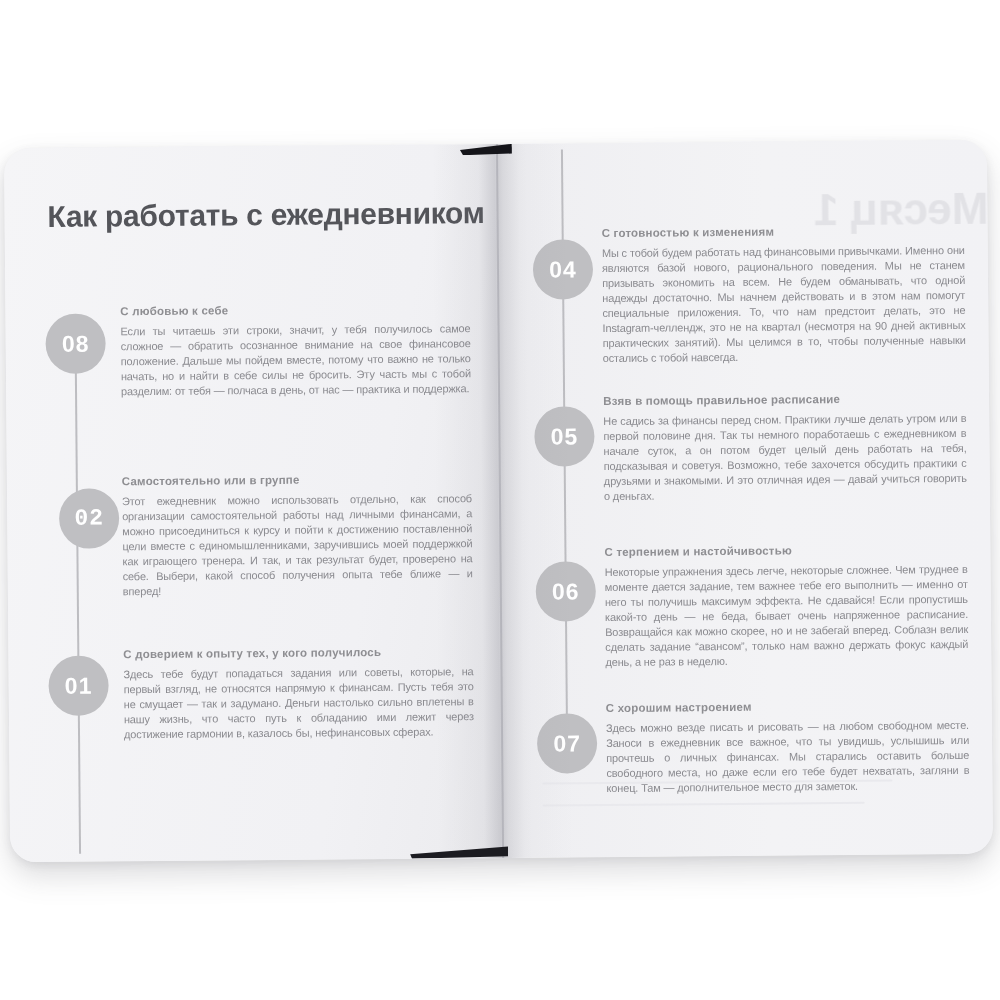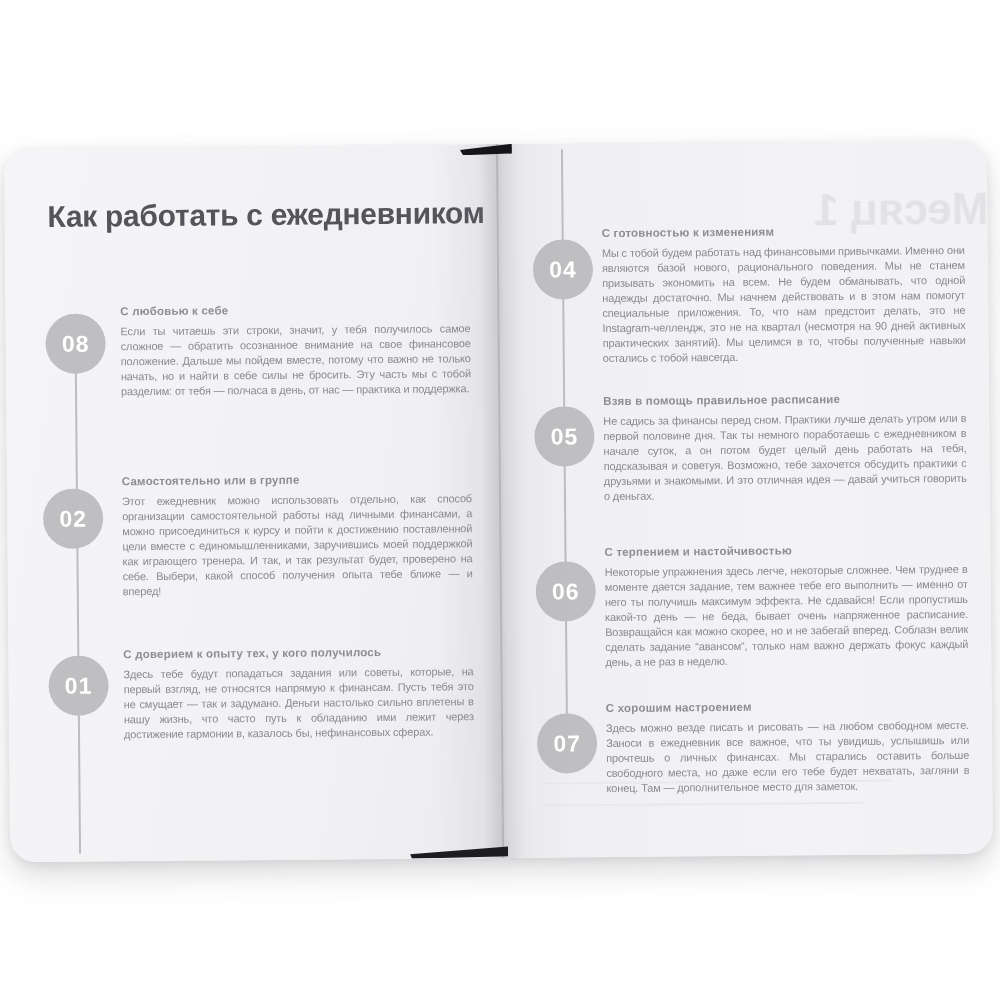--- a/index.html
+++ b/index.html
@@ -74,21 +74,21 @@
       <div class="tline tline-left"></div>
 
       <div class="badge" style="left:40px;top:166px;">
         <span>08</span>
       </div>
       <div class="entry entry-l" style="top:158px;">
         <h3>С любовью к себе</h3>
         <p>Если ты читаешь эти строки, значит, у тебя получилось самое сложное — обратить осознанное внимание на свое финансовое положение. Дальше мы пойдем вместе, потому что важно не только начать, но и найти в себе силы не бросить. Эту часть мы с тобой разделим: от тебя — полчаса в день, от нас — практика и поддержка.</p>
       </div>
 
-      <div class="badge" style="left:36px;top:341px;">
+      <div class="badge" style="left:52px;top:341px;font-family:Liberation Mono, monospace;">
         <span>02</span>
       </div>
       <div class="entry entry-l" style="top:328px;">
         <h3>Самостоятельно или в группе</h3>
         <p>Этот ежедневник можно использовать отдельно, как способ организации самостоятельной работы над личными финансами, а можно присоединиться к курсу и пойти к достижению поставленной цели вместе с единомышленниками, заручившись моей поддержкой как играющего тренера. И так, и так результат будет, проверено на себе. Выбери, какой способ получения опыта тебе ближе — и вперед!</p>
       </div>
 
       <div class="badge" style="left:40px;top:508px;">
         <span>01</span>
       </div>

